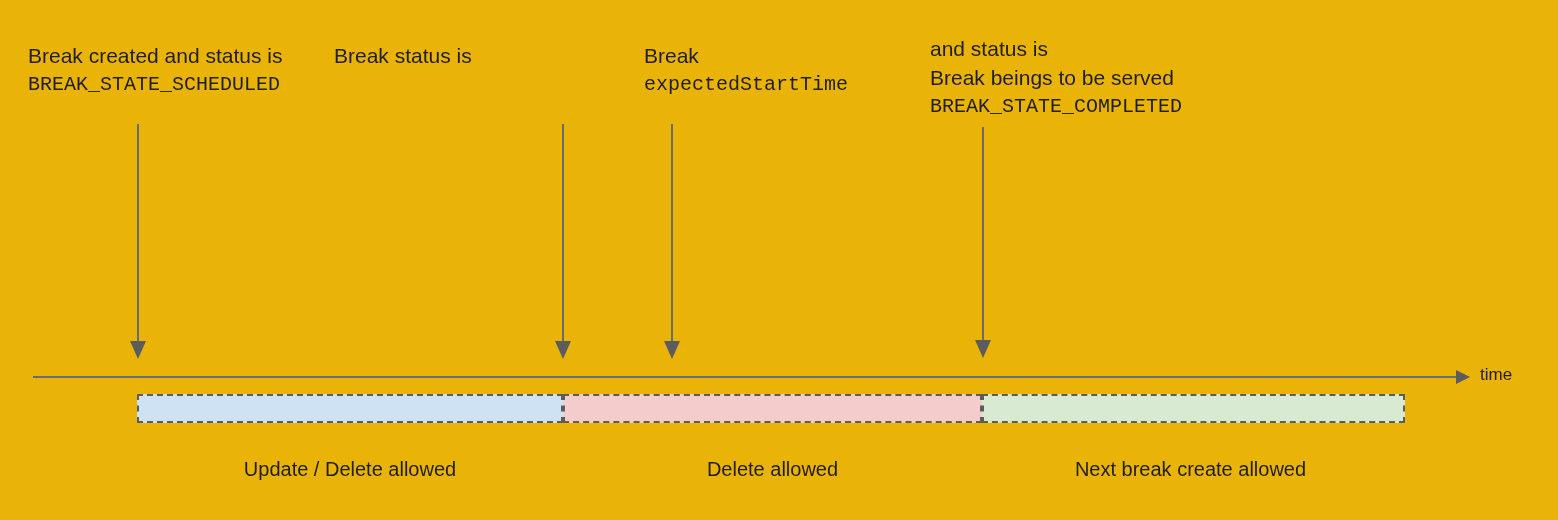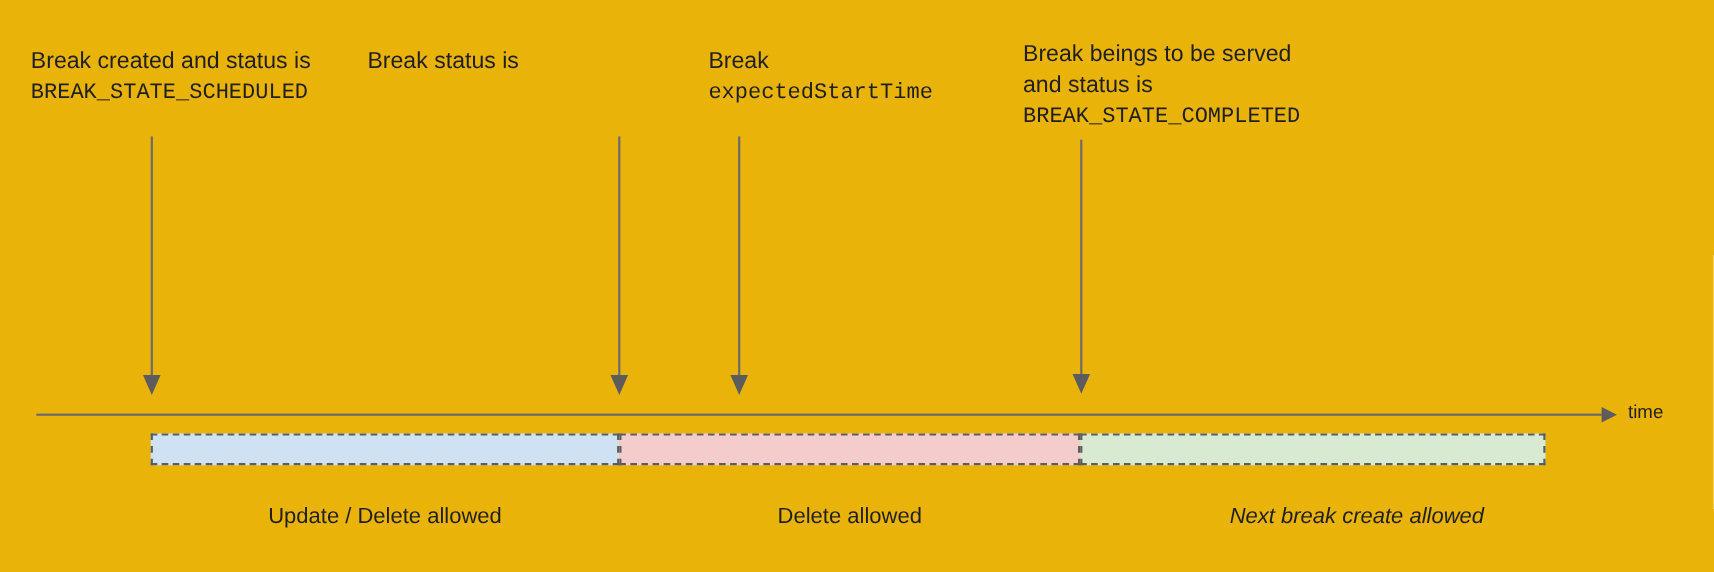--- a/index.html
+++ b/index.html
@@ -102,22 +102,22 @@
   <div class="ann" style="left:334px; top:41px;">
     <div class="sans">Break status is</div>
   </div>
 
   <div class="ann" style="left:644px; top:41px;">
     <div class="sans">Break</div>
     <div class="mono">expectedStartTime</div>
   </div>
 
   <div class="ann" style="left:930px; top:34px;">
+    <div class="sans">and status is</div>
     <div class="sans">Break beings to be served</div>
-    <div class="sans">and status is</div>
     <div class="mono">BREAK_STATE_COMPLETED</div>
   </div>
 
   <div class="varrow" style="left:130px; top:124px; height:235px;">
     <div class="shaft"></div>
     <div class="vhead"></div>
   </div>
   <div class="varrow" style="left:555px; top:124px; height:235px;">
     <div class="shaft"></div>
     <div class="vhead"></div>
@@ -134,15 +134,15 @@
   <div class="tline"></div>
   <div class="thead"></div>
   <div class="tlabel">time</div>
 
   <div class="seg" style="left: 137px; width: 426px; background-color: rgb(207, 226, 243);"></div>
   <div class="seg" style="left: 563px; width: 419px; background-color: rgb(244, 204, 204);"></div>
   <div class="seg" style="left: 982px; width: 423px; background-color: rgb(217, 234, 211);"></div>
 
   <div class="seg-label" style="left:137px; width:426px;">Update / Delete allowed</div>
   <div class="seg-label" style="left:563px; width:419px;">Delete allowed</div>
-  <div class="seg-label" style="left:1022px; width:423px;font-style:italic;">Next break create allowed</div>
+  <div class="seg-label" style="left:979px; width:423px;">Next break create allowed</div>
 
 </div>
 
 </body></html>

